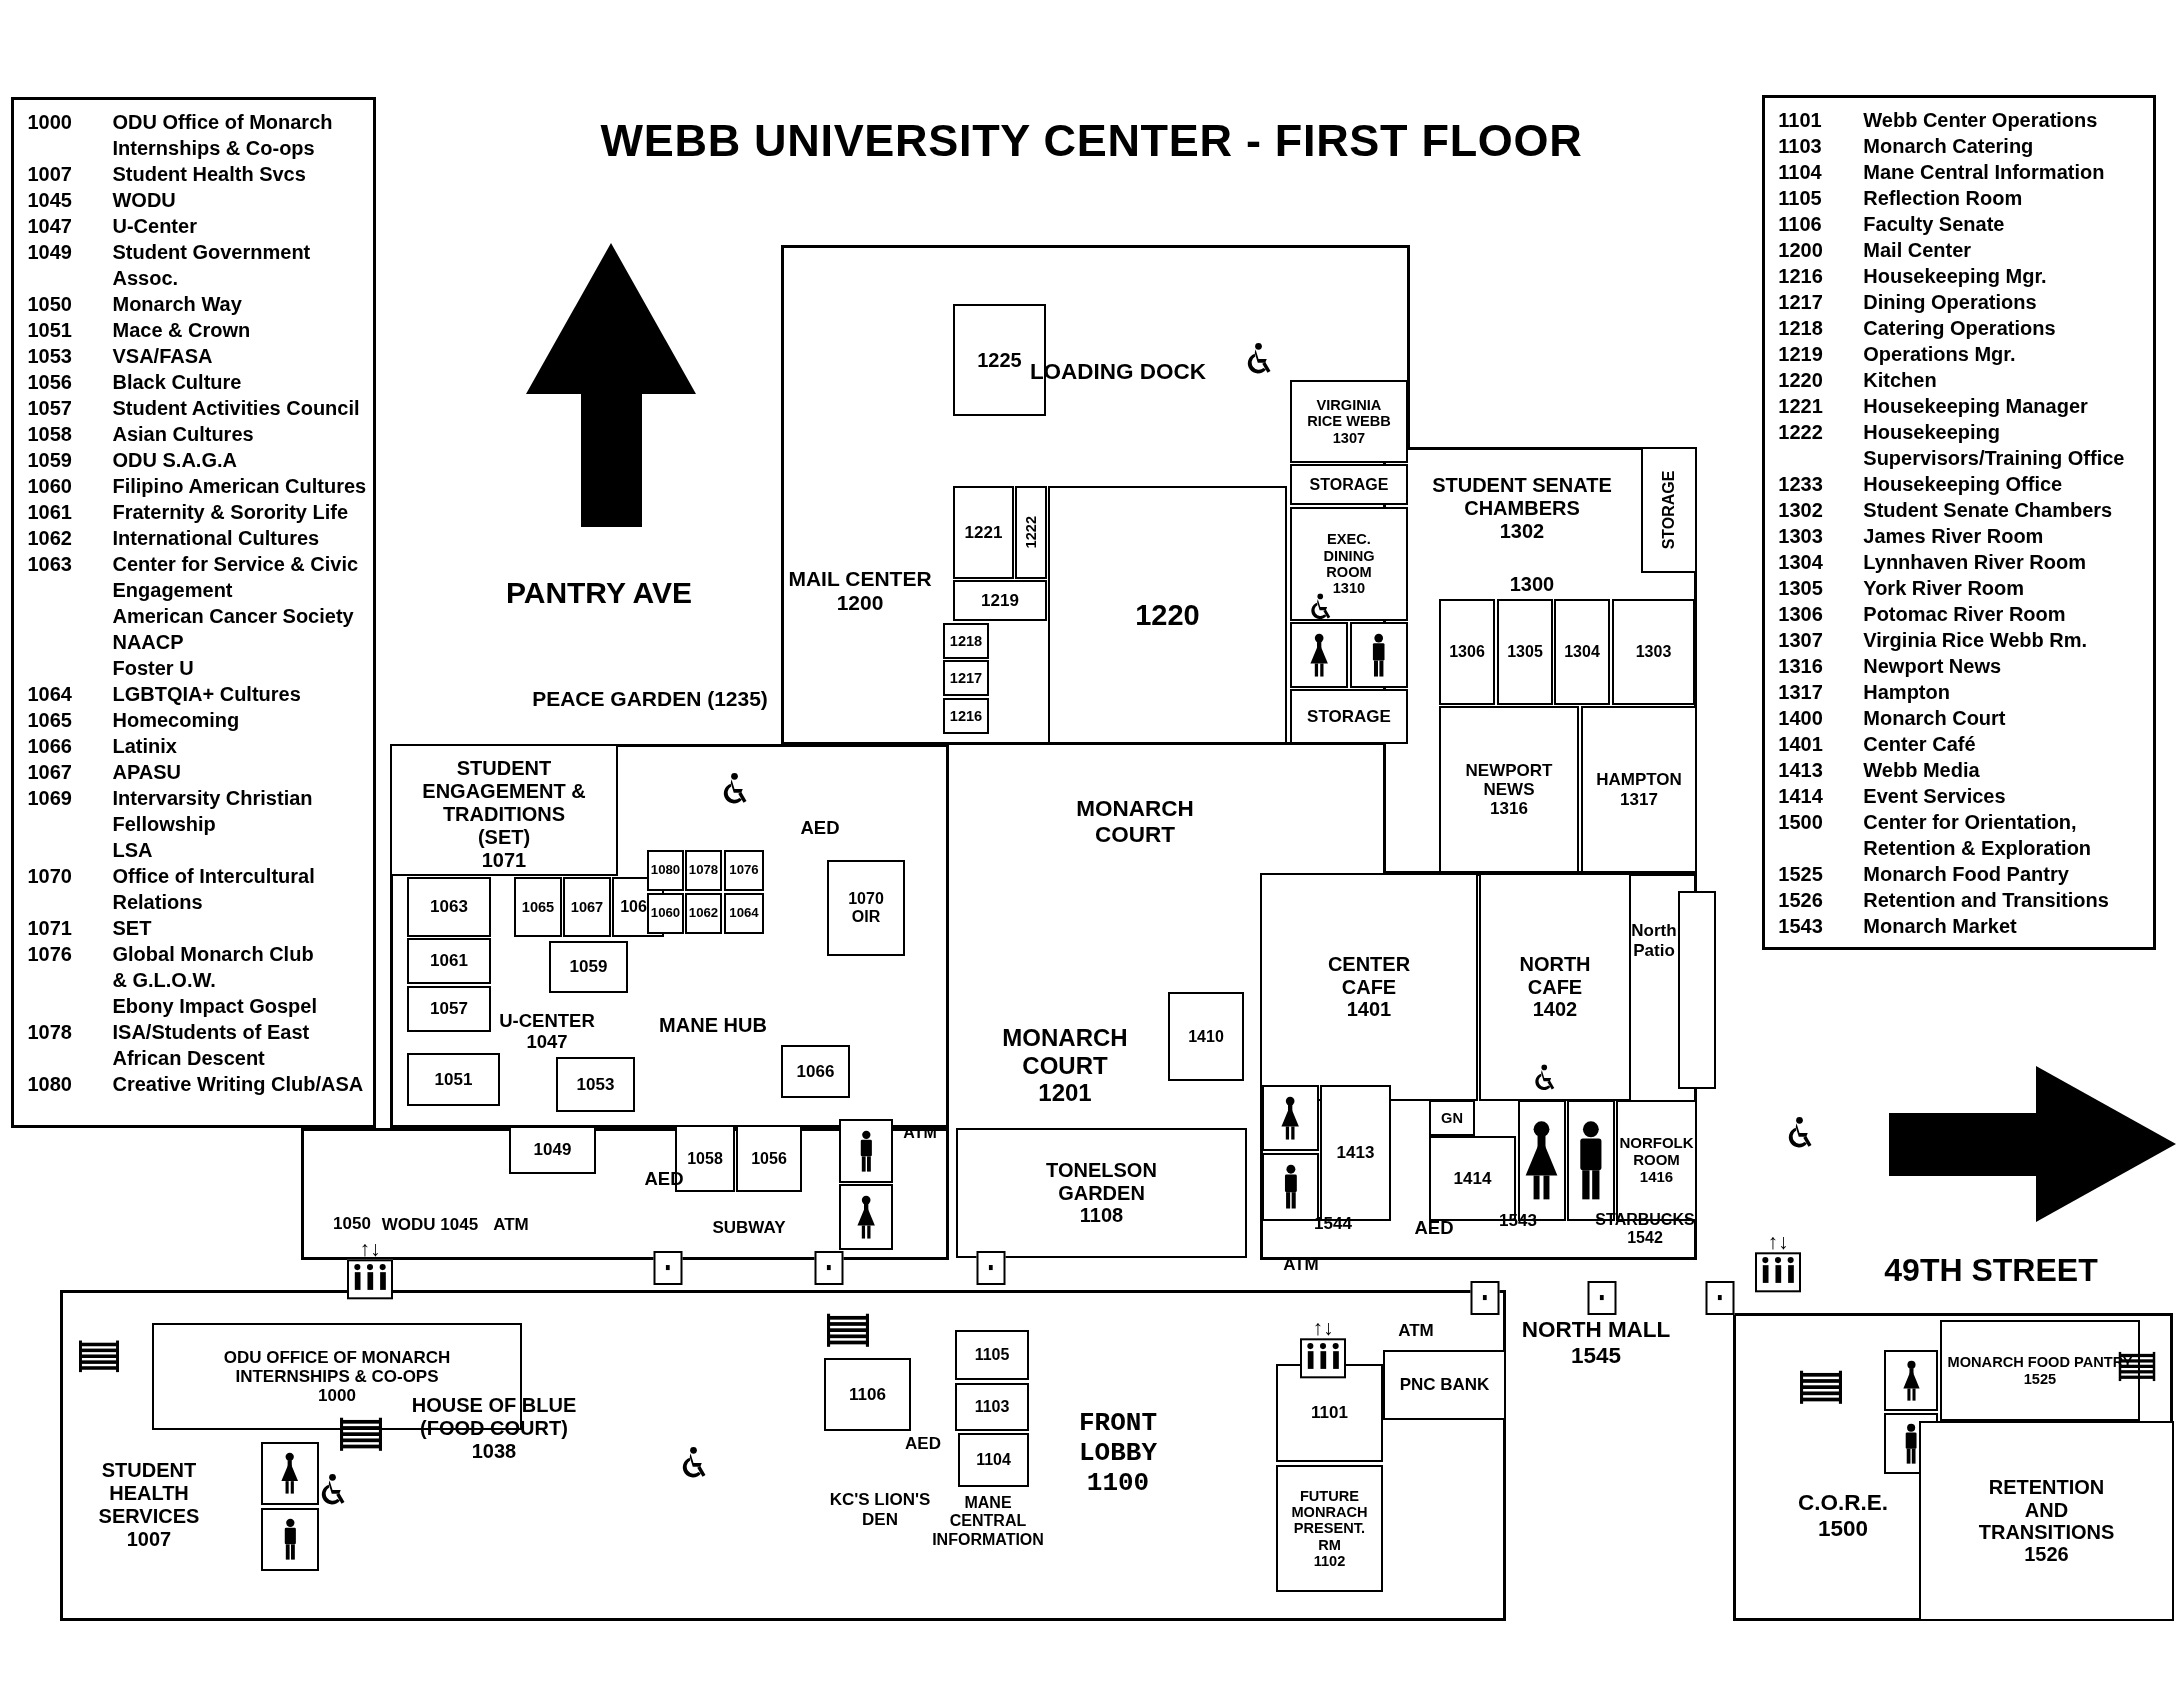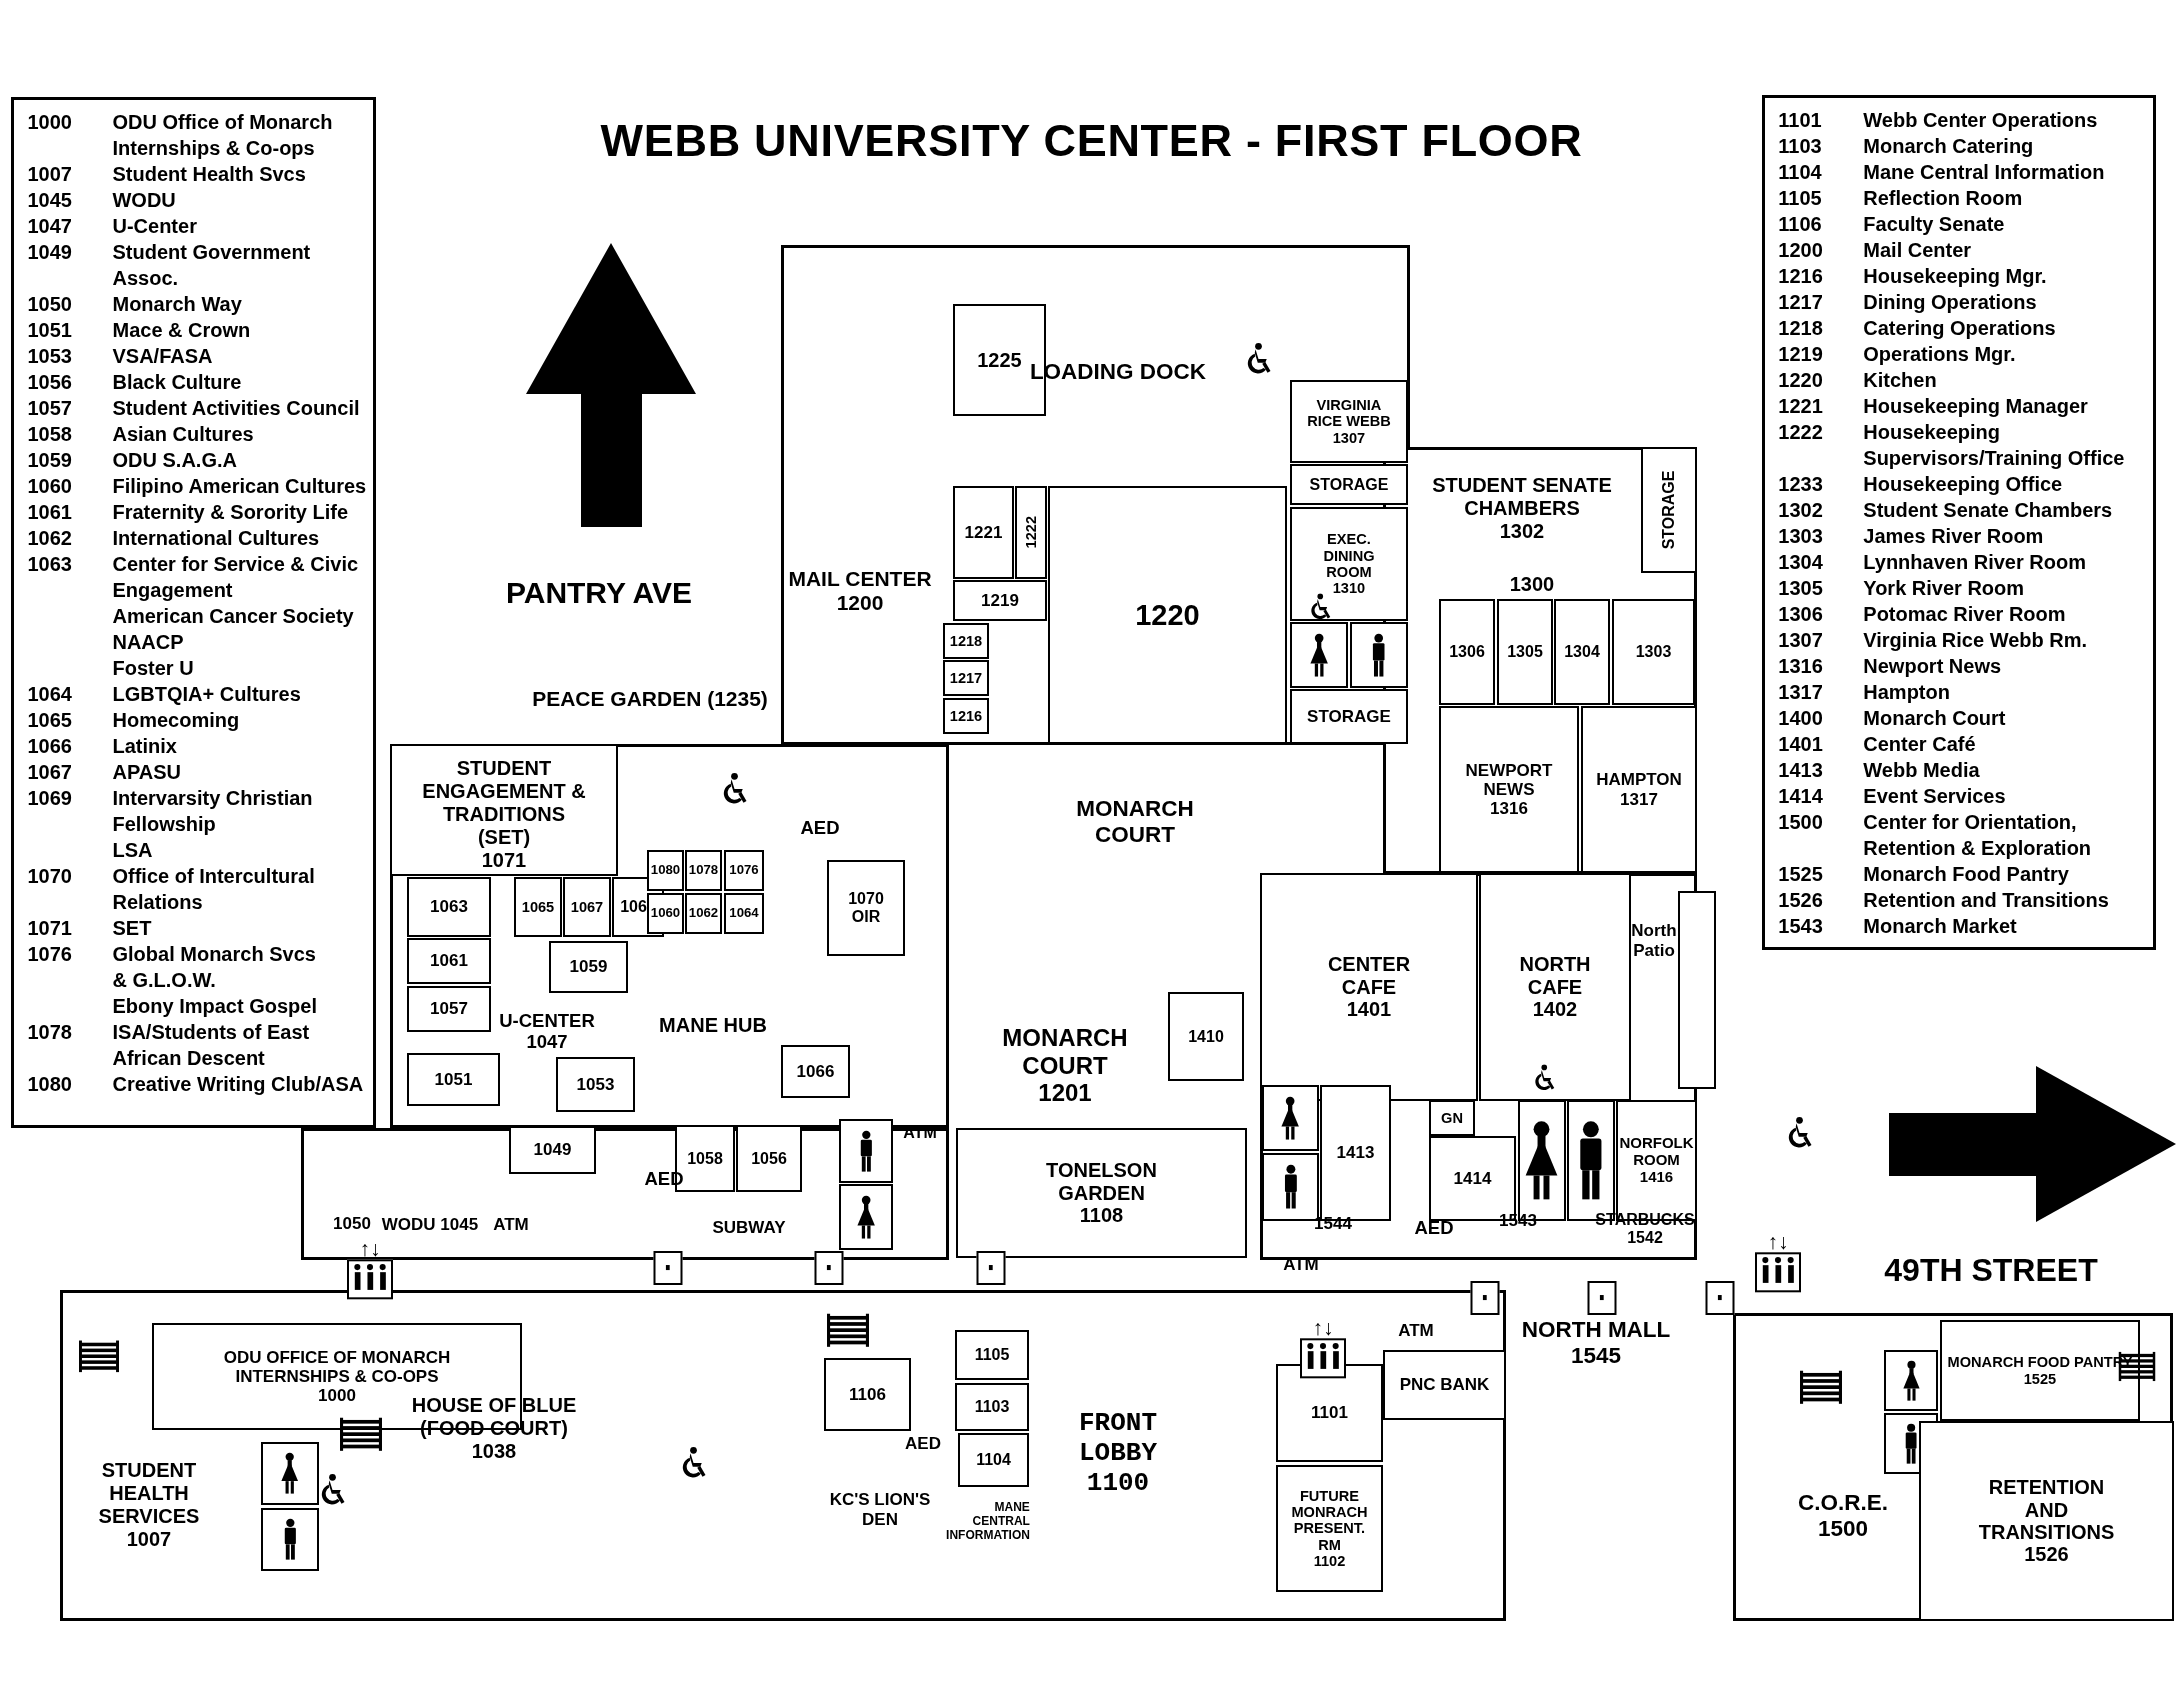--- a/index.html
+++ b/index.html
@@ -183,21 +183,21 @@
     </div>
     <div class="lrow">
       <span class="lnum">1071</span>
       <span class="ltxt">
         <div>SET</div>
       </span>
     </div>
     <div class="lrow">
       <span class="lnum">1076</span>
       <span class="ltxt">
-        <div>Global Monarch Svcs</div>
+        <div>Global Monarch Club</div>
         <div>&amp; G.L.O.W.</div>
         <div>Ebony Impact Gospel</div>
       </span>
     </div>
     <div class="lrow">
       <span class="lnum">1078</span>
       <span class="ltxt">
         <div>ISA/Students of East</div>
         <div>African Descent</div>
       </span>
@@ -955,21 +955,21 @@
       <div>1545</div>
     </div>
     <div class="maplabel" style="left: 1654px; top: 941px; font-size: 17px;">
       <div>North</div>
       <div>Patio</div>
     </div>
     <div class="maplabel" style="left: 880px; top: 1510px; font-size: 17px;">
       <div>KC'S LION'S</div>
       <div>DEN</div>
     </div>
-    <div class="maplabel" style="left: 988px; top: 1522px; font-size: 12px; text-align: right;">
+    <div class="maplabel" style="left: 988px; top: 1522px; font-size: 16px;">
       <div>MANE</div>
       <div>CENTRAL</div>
       <div>INFORMATION</div>
     </div>
     <div class="maplabel" style="left: 1118px; top: 1454px; font-size: 26px; font-family: Liberation Mono, monospace;">
       <div>FRONT</div>
       <div>LOBBY</div>
       <div>1100</div>
     </div>
     <div class="maplabel" style="left: 149px; top: 1505px; font-size: 20px;">

